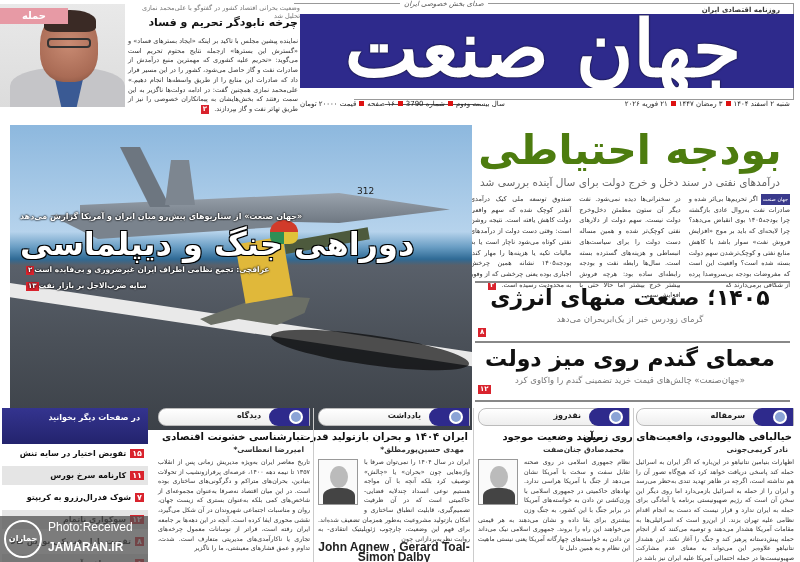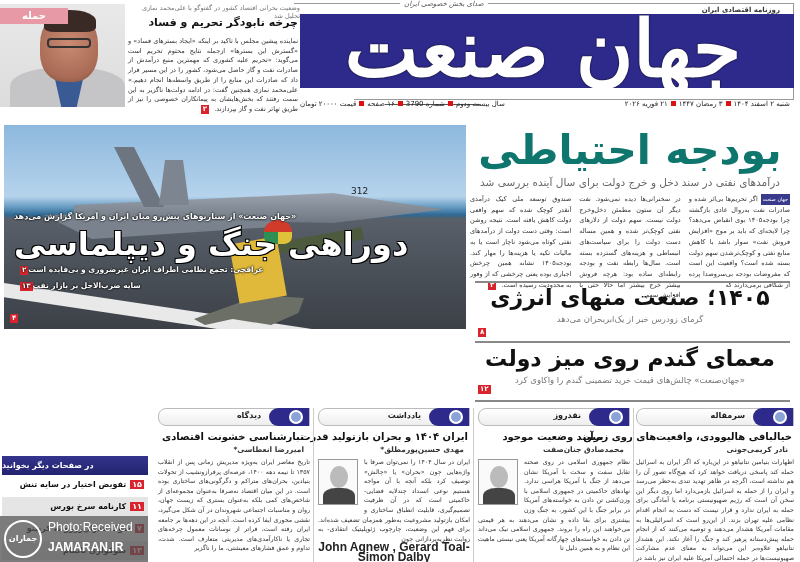--- a/index.html
+++ b/index.html
@@ -29,35 +29,35 @@
   .glasses { position: absolute; left: 47px; top: 34px; width: 44px; height: 10px; border: 2px solid #333; border-radius: 4px; }
   .suit { position: absolute; left: 10px; top: 64px; width: 115px; height: 45px; border-radius: 40% 40% 0 0; background: #c5c5c8; }
   .shirt { position: absolute; left: 52px; top: 62px; width: 34px; height: 45px; background: #3a5a94; clip-path: polygon(0 0,100% 0,70% 100%,30% 100%); }
   .interview-kicker { position: absolute; top: 4px; right: 0; width: 170px; font-size: 6.5px; color: #777; text-align: right; }
   .interview-title { position: absolute; top: 16px; right: 2px; font-size: 11px; font-weight: bold; color: #111; }
   .interview-body { position: absolute; top: 37px; right: 2px; width: 170px; font-size: 6.5px; line-height: 9.7px; color: #333; text-align: justify; }
   .pg-badge { display: inline-block; background: #d9232d; color: #fff; font-size: 7px; font-weight: bold; padding: 0 2px; line-height: 9px; margin-right: 3px; }
 
   
   .lead { position: absolute; top: 120px; right: 10px; width: 320px; height: 158px; }
-  .lead-title { font-size: 41px; font-weight: bold; color: #0f766e; text-align: center; line-height: 48px; margin-top: 6px; }
+  .lead-title { font-size: 41px; font-weight: bold; color: #4d7c0f; text-align: center; line-height: 48px; margin-top: 6px; }
   .lead-sub { font-size: 10.5px; color: #666; text-align: center; margin-top: 2px; }
   .lead-cols { display: flex; flex-direction: row; gap: 8px; margin-top: 6px; }
   .lead-col { flex: 1; font-size: 6.5px; line-height: 10.7px; color: #333; text-align: justify; }
   .lead-tag { display: inline-block; background: #3a3a8c; color: #fff; font-size: 5px; padding: 0 2px; margin-left: 3px; }
   .rule { position: absolute; height: 2px; background: #888; }
 
   
   .story { position: absolute; right: 10px; width: 320px; text-align: center; }
   .story-title { font-size: 22px; font-weight: bold; color: #111; line-height: 28px; }
   .story-sub { font-size: 8.5px; color: #777; margin-top: 2px; }
   .story-badge { position: absolute; left: 8px; }
 
   
-  .photo { position: absolute; top: 125px; left: 4px; width: 462px; height: 204px; overflow: hidden;
+  .photo { position: absolute; top: 125px; left: 10px; width: 462px; height: 305px; overflow: hidden;
            background: linear-gradient(180deg, #8db8de 0%, #b6d3ec 35%, #6a9ec4 40%, #2f6a95 44%, #59606a 46%, #4b5159 70%, #3c4148 100%); }
   .deck-stripe { position: absolute; left: -20px; top: 155px; width: 540px; height: 14px; background: #e9e9e9; transform: rotate(8.5deg); transform-origin: left top; }
   .jet-body { position: absolute; left: 70px; top: 68px; width: 370px; height: 30px; background: linear-gradient(180deg,#9aa3ad,#6f7882); clip-path: polygon(0 40%, 70% 0, 100% 55%, 70% 100%, 0 80%); }
   .jet-wing { position: absolute; left: 40px; top: 84px; width: 240px; height: 30px; background: #7a838d; clip-path: polygon(0 20%, 100% 0, 95% 60%, 20% 100%); }
   .jet-tail1 { position: absolute; left: 110px; top: 22px; width: 50px; height: 60px; background: #6d7680; clip-path: polygon(0 0, 40% 0, 100% 100%, 60% 100%); }
   .jet-tail2 { position: absolute; left: 155px; top: 35px; width: 30px; height: 45px; background: #7d8690; clip-path: polygon(20% 0, 80% 0, 100% 100%, 0 100%); }
   .jet-num { position: absolute; left: 347px; top: 61px; font-size: 9px; color: #222; font-family: "DejaVu Sans", sans-serif; }
   .crew { position: absolute; left: 210px; top: 95px; width: 90px; height: 120px; }
   .crew-helmet { position: absolute; left: 50px; top: 0; width: 28px; height: 24px; border-radius: 50% 50% 30% 30%; background: conic-gradient(#d13b2a 0 25%, #e0c23a 0 50%, #2e8f55 0 75%, #d13b2a 0); }
   .crew-vest { position: absolute; left: 20px; top: 20px; width: 48px; height: 60px; background: #e0b83a; transform: rotate(-10deg); }
@@ -81,21 +81,21 @@
   .col-author { font-size: 7.5px; font-weight: bold; color: #333; text-align: right; margin-top: 3px; padding-right: 6px; }
   .col-body { font-size: 6.3px; line-height: 9.6px; color: #333; text-align: justify; margin-top: 3px; }
   .col-body.with-photo { position: relative; }
   .author-photo { float: left; width: 40px; height: 46px; margin: 2px 6px 2px 0; border: 1px solid #999; background: #fafafa; position: relative; overflow: hidden; }
   .author-photo .head { position: absolute; left: 11px; top: 6px; width: 18px; height: 22px; border-radius: 50%; background: #bbb; }
   .author-photo .body { position: absolute; left: 4px; top: 28px; width: 32px; height: 20px; border-radius: 40% 40% 0 0; background: #444; }
   .latin { font-family: "Liberation Sans", sans-serif; font-size: 12px; font-weight: bold; color: #222; direction: ltr; text-align: center; display: block; }
 
   
   .other { position: absolute; top: 408px; left: 2px; width: 146px; height: 154px; }
-  .other-header { height: 19px; background: linear-gradient(180deg,#34348f,#23236d); color: #fff; font-size: 8px; font-weight: bold; text-align: left; padding-right: 8px; line-height: 19px; margin-top: 48px; }
+  .other-header { height: 36px; background: linear-gradient(180deg,#34348f,#23236d); color: #fff; font-size: 8px; font-weight: bold; text-align: right; padding-right: 8px; line-height: 19px; }
   .other-list { list-style: none; }
   .other-item { height: 22px; display: flex; align-items: center; justify-content: flex-start; padding-right: 4px; font-size: 8px; font-weight: bold; color: #111; border-bottom: 3px solid #fff; }
   .other-item:nth-child(odd) { background: #fff; }
   .other-item:nth-child(even) { background: #e5e5e5; }
   .other-item .pg-badge { margin: 0 0 0 4px; font-size: 8px; }
 
   .watermark { position: absolute; left: 0; top: 516px; width: 148px; height: 46px; background: rgba(80,80,80,0.75); }
   .wm-circle { position: absolute; left: 4px; top: 4px; width: 38px; height: 38px; border-radius: 50%; border: 2px solid #fff; color: #fff; font-size: 8px; text-align: center; line-height: 34px; font-weight: bold; }
   .wm-text1 { position: absolute; left: 48px; top: 4px; font-family: "Liberation Sans", sans-serif; font-size: 12px; color: #fff; direction: ltr; }
   .wm-text2 { position: absolute; left: 48px; top: 24px; font-family: "Liberation Sans", sans-serif; font-size: 12px; color: #fff; font-weight: bold; direction: ltr; }

